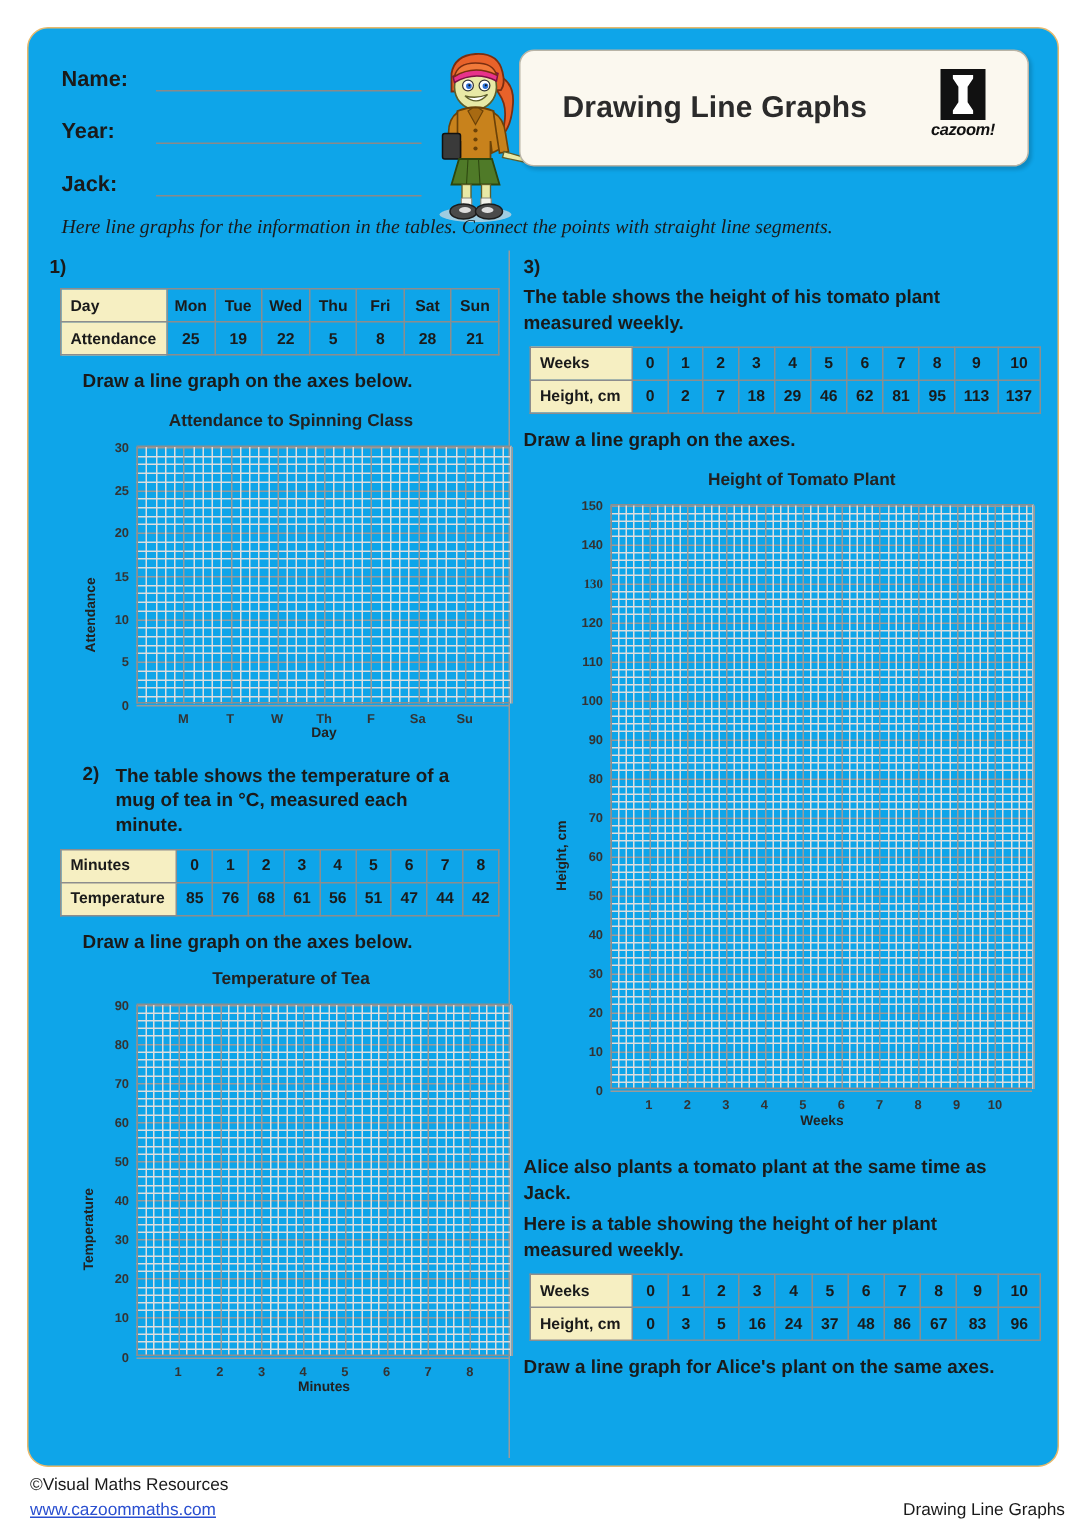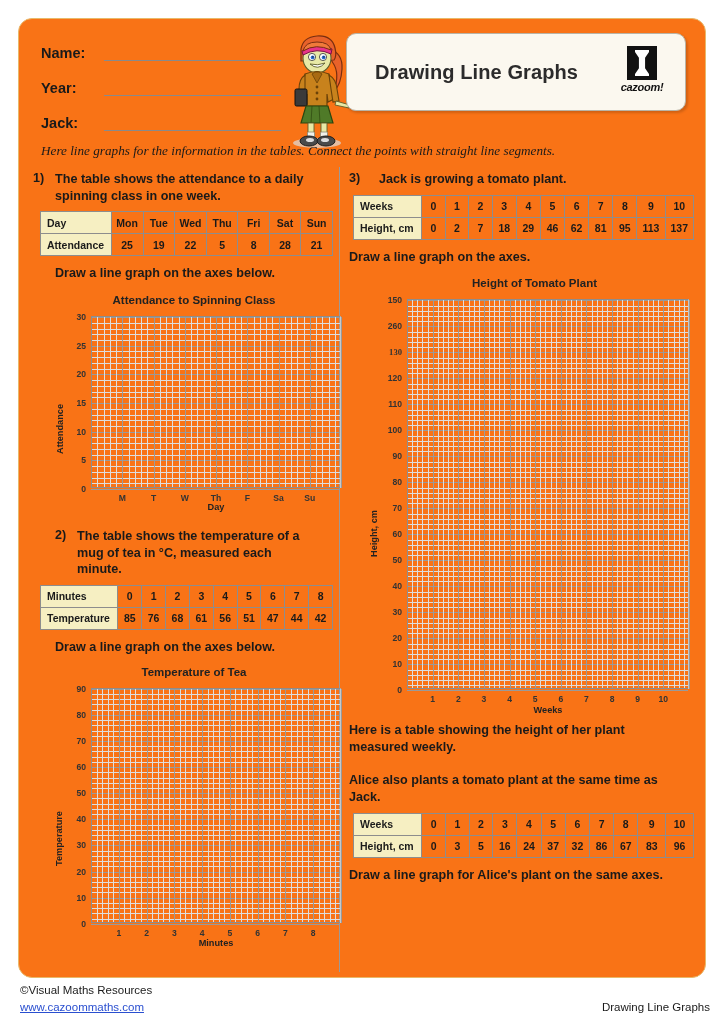--- a/index.html
+++ b/index.html
@@ -5,21 +5,21 @@
   html,body{margin:0;padding:0;}
   body{
     width:724px;height:1024px;background:#fff;
     font-family:"Liberation Sans",sans-serif;
     -webkit-font-smoothing:antialiased;
     position:relative;overflow:hidden;
   }
   .page{
     position:absolute;left:18px;top:18px;width:688px;height:960px;
     border:1.5px solid #e8b96a;border-radius:14px;box-sizing:border-box;
-    background:#f97316;
+    background:#0ea5e9;
   }
   
   .hdr{position:absolute;left:0;top:0;width:688px;height:130px;}
   .fields{position:absolute;left:22px;top:20px;width:240px;}
   .fieldrow{display:flex;align-items:flex-end;margin-bottom:13px;height:22px;}
   .fieldlbl{font-size:14.5px;font-weight:bold;color:#1a1a1a;width:55px;}
   .fieldline{flex:1;border-bottom:1.3px solid #8a8a8a;height:15px;margin-left:8px;}
 
   .mascot{position:absolute;left:260px;top:6px;width:76px;height:124px;}
 
@@ -168,21 +168,20 @@
 
     <div class="instr">Here line graphs for the information in the tables. Connect the points with straight line segments.</div>
   </div>
 
   <div class="divider"></div>
 
   <div class="colL">
 
     <div class="q">
       <span class="qnum">1)</span>
-      <span class="qtxt" style="width:252px">The table shows the attendance to a daily spinning class in one week.</span>
     </div>
 
     <table class="dt">
       <tbody>
         <tr>
           <td class="rh" style="width:62px">Day</td>
           <td style="width:27px">Mon</td>
           <td style="width:27px">Tue</td>
           <td style="width:27px">Wed</td>
           <td style="width:27px">Thu</td>
@@ -459,22 +458,22 @@
         </div>
       <div class="ylabel" id="g2-ylab" style="left:21px;top:200px">Temperature</div>
       <div class="xlabel" style="left:58px;width:250px;top:272px">Minutes</div>
     </div>
   </div>
 
   <div class="colR">
 
     <div class="q">
       <span class="qnum">3)</span>
-      <span class="qtxt" style="margin-left:8px">Jack is growing a tomato plant.</span>
     </div>
+    <div class="ptxt" style="width:336px">The table shows the height of his tomato plant measured weekly.</div>
 
     <table class="dt" style="margin-left:4px">
       <tbody>
         <tr>
           <td class="rh" style="width:62px">Weeks</td>
           <td style="width:20px">0</td>
           <td style="width:20px">1</td>
           <td style="width:20px">2</td>
           <td style="width:20px">3</td>
           <td style="width:20px">4</td>
@@ -650,39 +649,39 @@
           <div class="ytick" style="top: 286px;">40</div>
           <div class="ytick" style="top: 260px;">50</div>
           <div class="ytick" style="top: 234px;">60</div>
           <div class="ytick" style="top: 208px;">70</div>
           <div class="ytick" style="top: 182px;">80</div>
           <div class="ytick" style="top: 156px;">90</div>
           <div class="ytick" style="top: 130px;">100</div>
           <div class="ytick" style="top: 104px;">110</div>
           <div class="ytick" style="top: 78px;">120</div>
           <div class="ytick" style="top: 52px; font-family: Liberation Serif, serif;">130</div>
-          <div class="ytick" style="top: 26px;">260</div>
+          <div class="ytick" style="top: 26px;">140</div>
           <div class="ytick" style="top: 0px;">150</div>
           <div class="xtick" style="left: 25.6364px;">1</div>
           <div class="xtick" style="left: 51.2727px;">2</div>
           <div class="xtick" style="left: 76.9091px;">3</div>
           <div class="xtick" style="left: 102.545px;">4</div>
           <div class="xtick" style="left: 128.182px;">5</div>
           <div class="xtick" style="left: 153.818px;">6</div>
           <div class="xtick" style="left: 179.455px;">7</div>
           <div class="xtick" style="left: 205.091px;">8</div>
           <div class="xtick" style="left: 230.727px;">9</div>
           <div class="xtick" style="left: 256.364px;">10</div>
         </div>
       <div class="ylabel" id="g3-ylab" style="left:20px;top:280px">Height, cm</div>
       <div class="xlabel" style="left:58px;width:282px;top:428px">Weeks</div>
     </div>
 
+    <div class="ptxt" style="margin-top:16px;width:338px">Alice also plants a tomato plant at the same time as Jack.</div>
     <div class="ptxt" style="width:338px">Here is a table showing the height of her plant measured weekly.</div>
-    <div class="ptxt" style="margin-top:16px;width:338px">Alice also plants a tomato plant at the same time as Jack.</div>
 
     <table class="dt" style="margin-left:4px">
       <tbody>
         <tr>
           <td class="rh" style="width:62px">Weeks</td>
           <td style="width:20px">0</td>
           <td style="width:20px">1</td>
           <td style="width:20px">2</td>
           <td style="width:20px">3</td>
           <td style="width:20px">4</td>
@@ -694,21 +693,21 @@
           <td style="width:24px">10</td>
         </tr>
         <tr>
           <td class="rh">Height, cm</td>
           <td>0</td>
           <td>3</td>
           <td>5</td>
           <td>16</td>
           <td>24</td>
           <td>37</td>
-          <td>32</td>
+          <td>48</td>
           <td>86</td>
           <td>67</td>
           <td>83</td>
           <td>96</td>
         </tr>
       </tbody>
     </table>
 
     <div class="ptxt">Draw a line graph for Alice's plant on the same axes.</div>
   </div>

